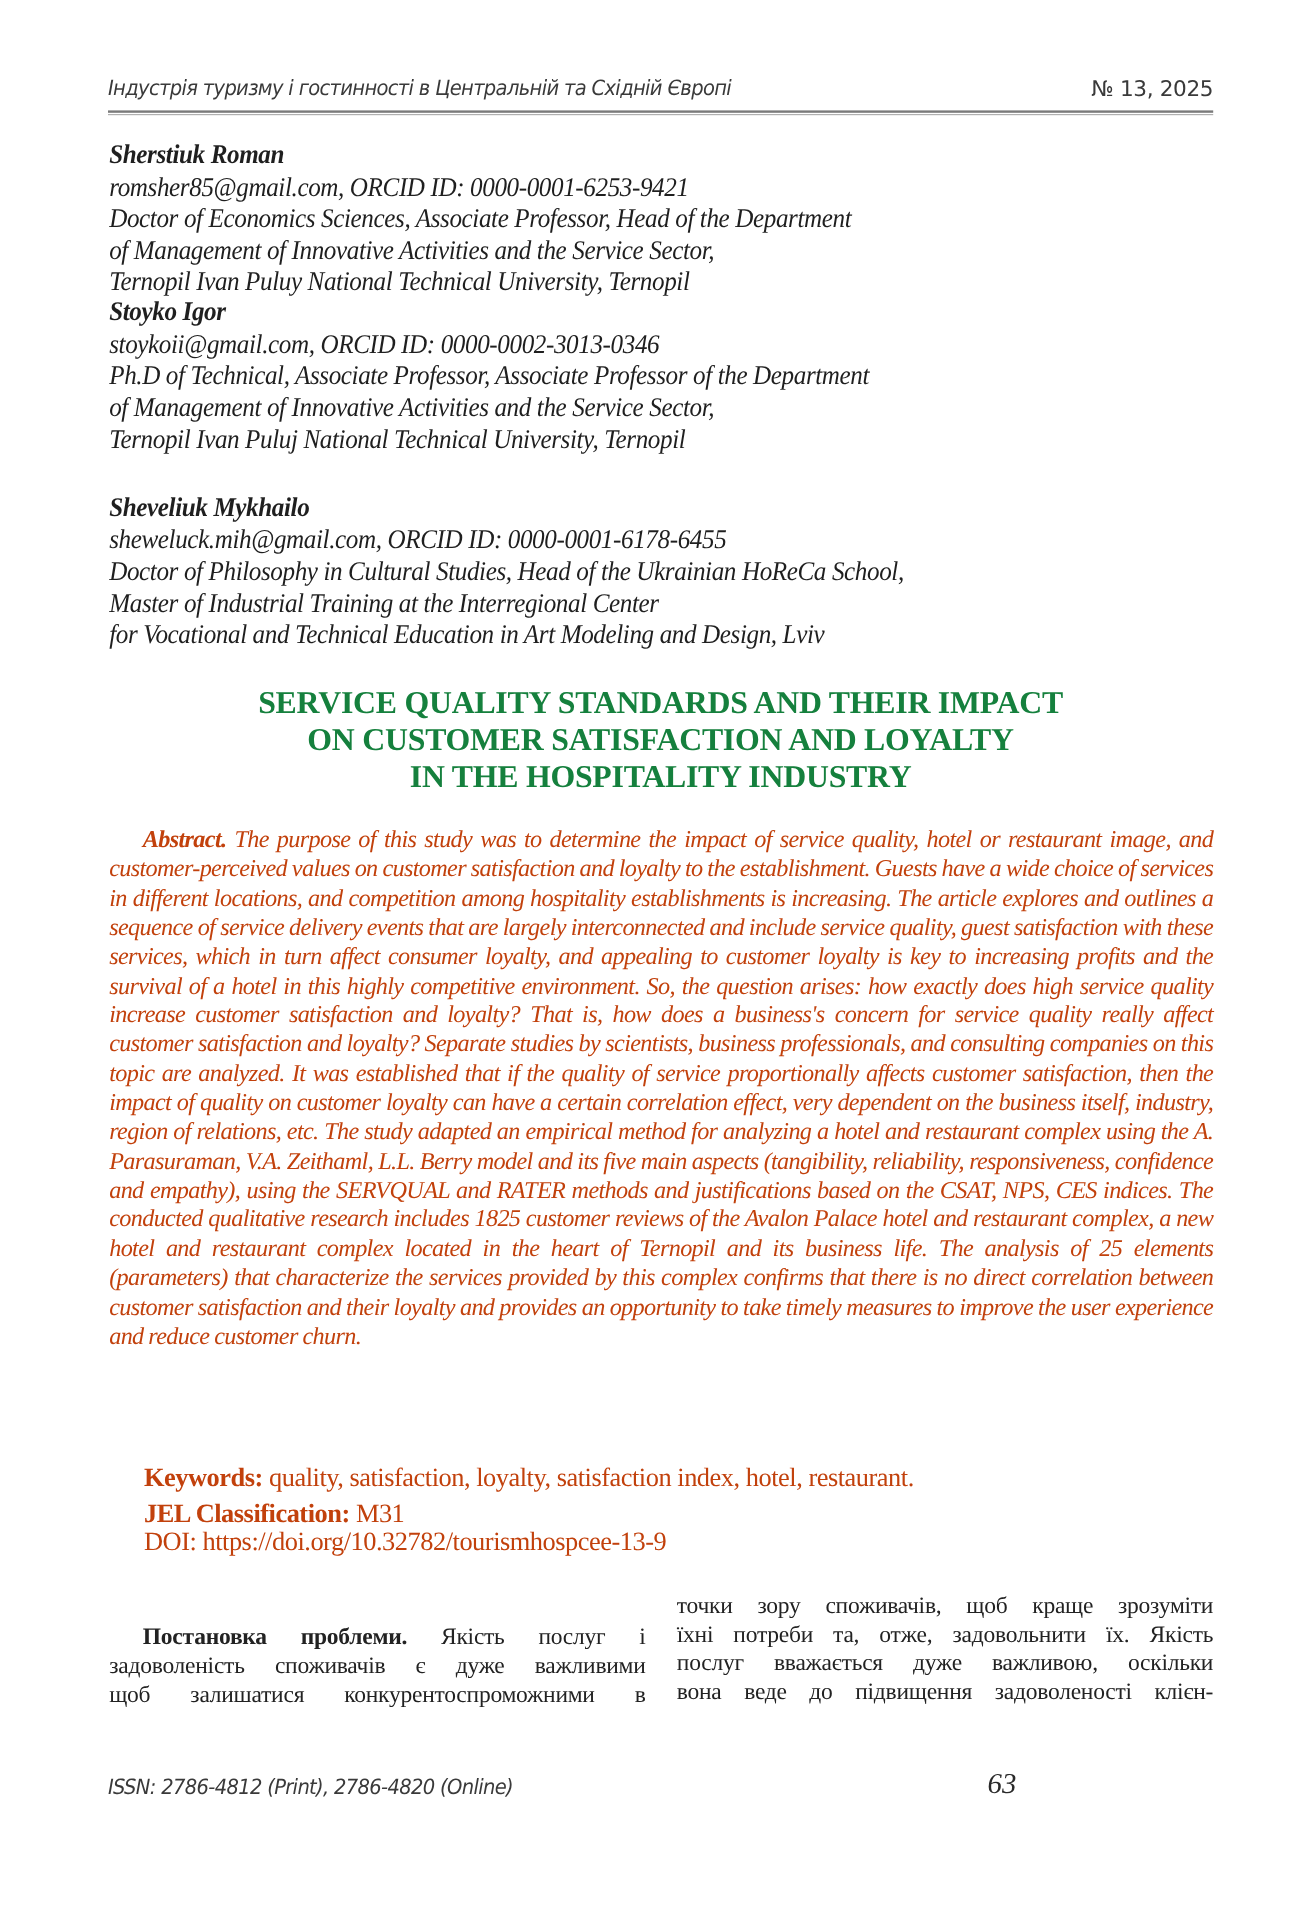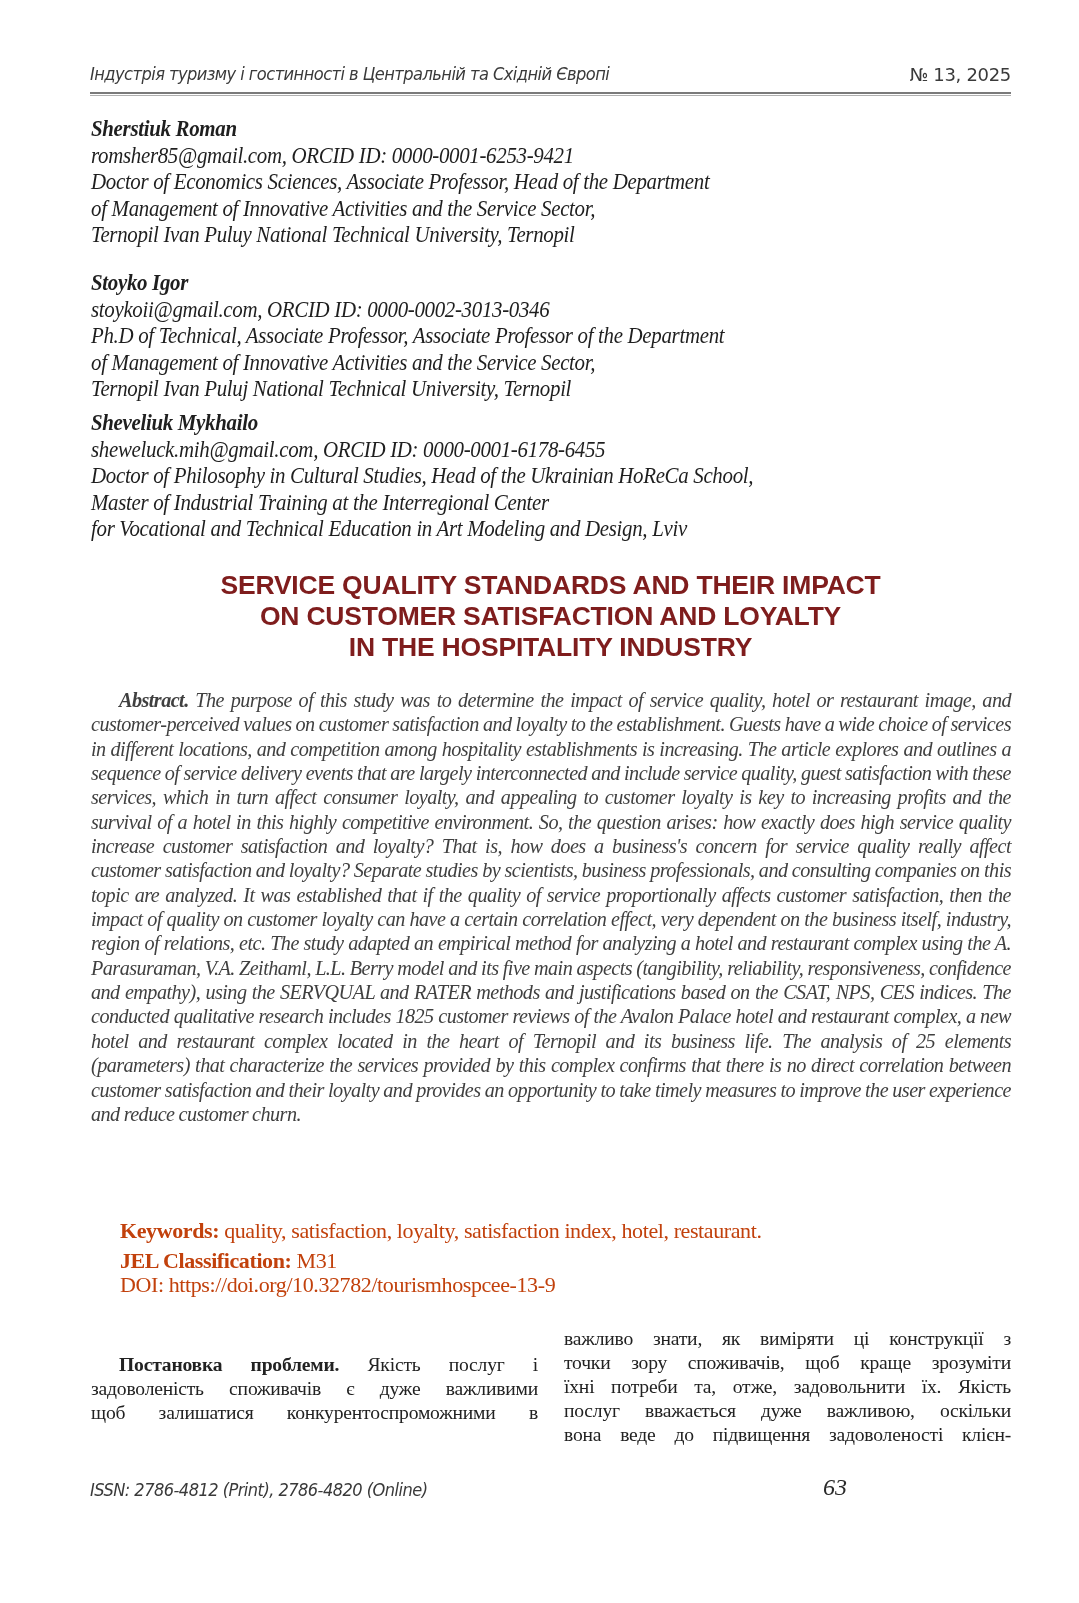--- a/index.html
+++ b/index.html
@@ -10,29 +10,29 @@
   .running-header { position: absolute; left: 90px; top: 64px; width: 921px; height: 28px; }
   .rh-title { position: absolute; left: 0; top: 0; font-family: "DejaVu Sans", sans-serif; font-style: italic; font-size: 17.5px; color: #3a3a3a; letter-spacing: -0.6px; transform: scaleX(0.93); transform-origin: left top; white-space: nowrap; }
   .rh-issue { position: absolute; right: 0; top: 0; font-family: "DejaVu Sans", sans-serif; font-size: 18px; color: #3a3a3a; letter-spacing: -0.3px; white-space: nowrap; }
   .rh-rule { position: absolute; left: 90px; top: 92px; width: 921px; height: 4px; border-top: 2px solid #7a7a7a; border-bottom: 1px solid #b0b0b0; box-sizing: border-box; }
 
   
   .author { position: absolute; left: 91px; font-family: "Liberation Serif", serif; font-style: italic; font-size: 22.5px; line-height: 26.6px; color: #1f1f1f; letter-spacing: -0.35px; }
   .author .a-name { font-weight: bold; }
   .author div { white-space: nowrap; transform: scaleX(0.93); transform-origin: left top; }
   .author-1 { top: 116px; }
-  .author-2 { top: 270px; }
+  .author-2 { top: 247px; }
   .author-3 { top: 410px; }
 
   
-  .article-title { position: absolute; left: 90px; top: 570px; width: 921px; text-align: center; font-family: Liberation Sans, sans-serif; font-weight: bold; font-size: 26.5px; line-height: 31px; color: #7f1d1d; letter-spacing: -0.2px; }
+  .article-title { position: absolute; left: 90px; top: 570px; width: 921px; text-align: center; font-family: Liberation Serif, serif; font-weight: bold; font-size: 26.5px; line-height: 31px; color: #15803d; letter-spacing: -0.2px; }
   .article-title div { white-space: nowrap; }
 
   
-  .abstract { position: absolute; left: 91px; top: 688px; width: 920px; font-family: "Liberation Serif", serif; font-style: italic; font-size: 20.2px; line-height: 24.35px; color: #404040; text-align: justify; text-indent: 28px; letter-spacing: -0.55px; word-spacing: -0.5px; }
+  .abstract { position: absolute; left: 91px; top: 688px; width: 920px; font-family: "Liberation Serif", serif; font-style: italic; font-size: 20.2px; line-height: 24.35px; color: #c2410c; text-align: justify; text-indent: 28px; letter-spacing: -0.55px; word-spacing: -0.5px; }
   .abstract .abs-label { font-weight: bold; }
 
   .meta { position: absolute; left: 120px; font-family: "Liberation Serif", serif; font-size: 22px; color: #c2410c; letter-spacing: -0.4px; white-space: nowrap; }
   .meta b { font-weight: bold; }
   .meta-keywords { top: 1218px; }
   .meta-jel { top: 1248px; }
   .meta-doi { top: 1272px; font-weight: normal; }
 
   
   .col { position: absolute; top: 1327px; width: 447px; font-family: "Liberation Serif", serif; font-size: 19.6px; line-height: 23.9px; color: #222; text-align: justify; letter-spacing: -0.2px; }
@@ -93,21 +93,20 @@
   <div class="meta meta-jel"><b>JEL Classification:</b><span> M31</span></div>
   <div class="meta meta-doi"><span>DOI:</span><span> https://doi.org/10.32782/tourismhospcee-13-9</span></div>
 
   <div class="col col-left">
     <span class="line first"><span class="lead">Постановка проблеми.</span><span> Якість послуг і</span></span>
     <span class="line">задоволеність споживачів є дуже важливими</span>
     <span class="line">щоб залишатися конкурентоспроможними в</span>
   </div>
 
   <div class="col col-right">
-    <span class="line">важливо знати, як виміряти ці конструкції з</span>
     <span class="line">точки зору споживачів, щоб краще зрозуміти</span>
     <span class="line">їхні потреби та, отже, задовольнити їх. Якість</span>
     <span class="line">послуг вважається дуже важливою, оскільки</span>
     <span class="line">вона веде до підвищення задоволеності клієн-</span>
   </div>
 
   <div class="footer-issn">ISSN: 2786-4812 (Print), 2786-4820 (Online)</div>
   <div class="footer-page">63</div>
 </div>
 

